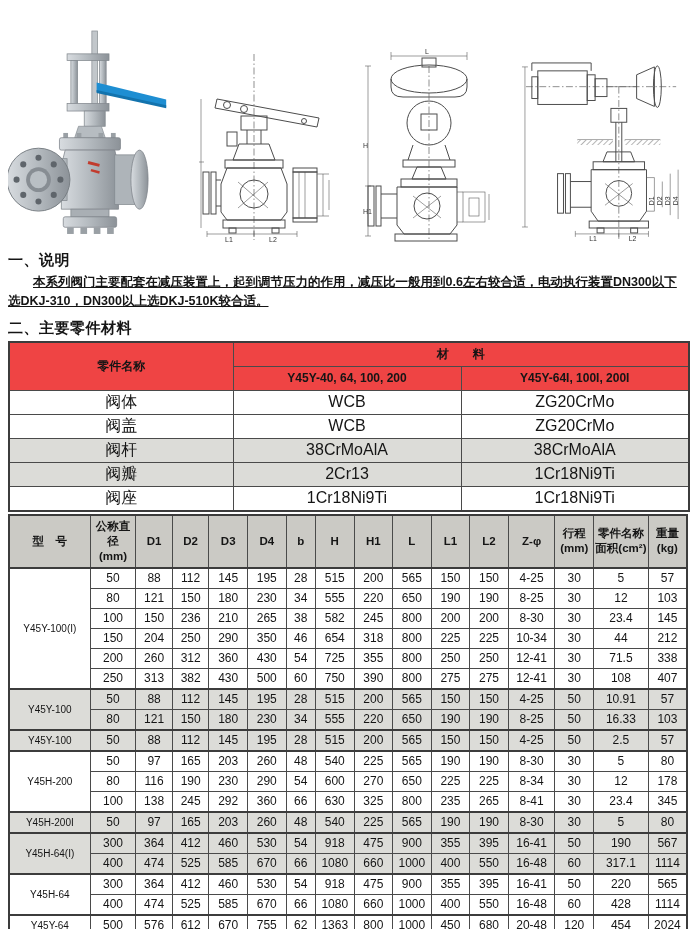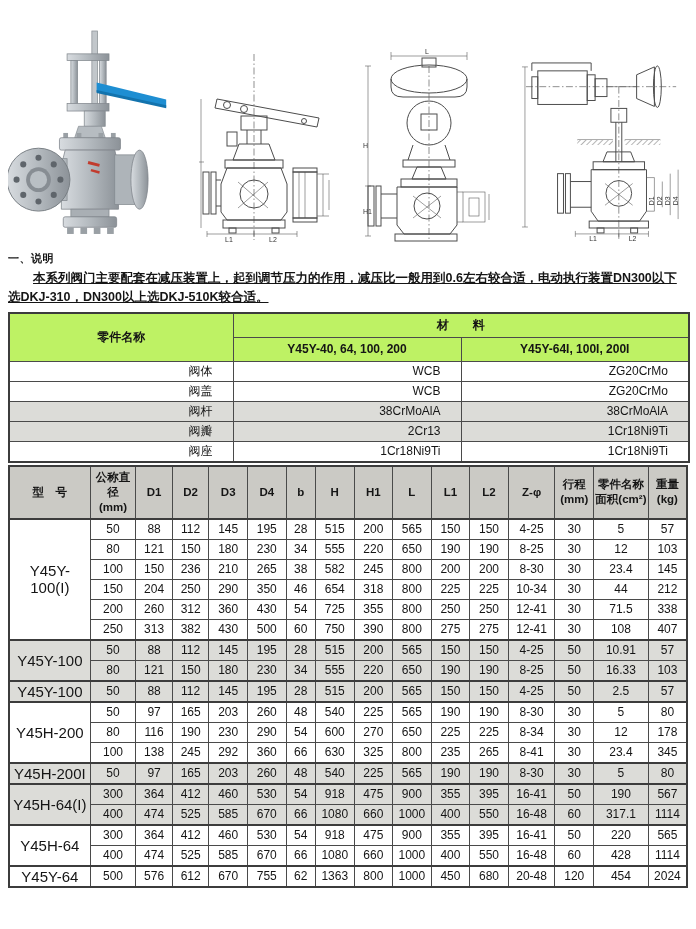--- a/index.html
+++ b/index.html
@@ -9,33 +9,33 @@
   
   .figures {display:flex; justify-content:space-between; align-items:flex-end; height:236px; margin-bottom:2px;}
   .figures svg {display:block;}
 
   svg .ln   {fill:none; stroke:#4c4c4c; stroke-width:1;}
   svg .thin {fill:none; stroke:#5c5c5c; stroke-width:.6;}
   svg .cl   {fill:none; stroke:#606060; stroke-width:.7; stroke-dasharray:7 2.5 1.5 2.5;}
   svg text.lbl {font-size:7px; fill:#333; font-family:"Liberation Sans",sans-serif;}
 
   
-  h2.sec {font-size:11px; font-weight:bold; margin:7px 0 3px 0; letter-spacing:.5px;}
+  h2.sec {font-size:15px; font-weight:bold; margin:7px 0 3px 0; letter-spacing:.5px;}
   p.bodytext {font-size:12.5px; font-weight:bold; line-height:1.55; margin:1px 0 4px 0; text-indent:2em;text-decoration:underline;}
 
   
   table {border-collapse:collapse; table-layout:fixed; width:680px; margin:2px 0 2px 0; border:2px solid #3c3c3c;}
   th,td {border:1px solid #4a4a4a; text-align:center; vertical-align:middle; overflow:hidden;}
 
-  .materials th {background:#bef264; font-size:12px; font-weight:bold; height:21px; padding:1px 2px;}
-  .materials td {background:#ffffff; font-size:12px; height:17px; padding:1px 20px;text-align:right;}
+  .materials th {background:#ef4444; font-size:12px; font-weight:bold; height:21px; padding:1px 2px;}
+  .materials td {background:#ffffff; font-size:16px; height:17px; padding:1px 20px;}
 
   .dims th {background:#cbcac5; font-size:11.5px; font-weight:bold; white-space:pre-line; line-height:1.3; padding:3px 1px;}
   .dims td {background:#ffffff; font-size:12px; height:19px; padding:0 1px;}
-  .dims td.model {font-size:15px;}
+  .dims td.model {font-size:10px;}
 
   tr.shaded td {background:#dcdcd8;}
   tr.group-start td {border-top:2px solid #3c3c3c;}
 </style>
 </head>
 <body>
 
 <svg width="0" height="0" style="position:absolute" aria-hidden="true">
   <defs>
     <pattern id="hatch" width="4" height="4" patternUnits="userSpaceOnUse" patternTransform="rotate(45)">
@@ -257,20 +257,21 @@
         <line class="thin" x1="100" y1="190" x2="100" y2="196"></line>
         <line class="thin" x1="130" y1="190" x2="130" y2="196"></line>
       <text class="lbl" x="70" y="200">L1</text>
       <text class="lbl" x="110" y="200">L2</text>
     </svg>
   </div>
 
   <h2 class="sec">一、说明</h2>
   <p class="bodytext">本系列阀门主要配套在减压装置上，起到调节压力的作用，减压比一般用到0.6左右较合适，电动执行装置DN300以下选DKJ-310，DN300以上选DKJ-510K较合适。</p>
 
+  <h2 class="sec">二、主要零件材料</h2>
   <table class="materials">
     <colgroup>
         <col style="width:224px">
         <col style="width:228px">
         <col style="width:228px">
       </colgroup>
     <thead>
       <tr>
         <th rowspan="2">零件名称</th>
         <th colspan="2">材　　料</th>

